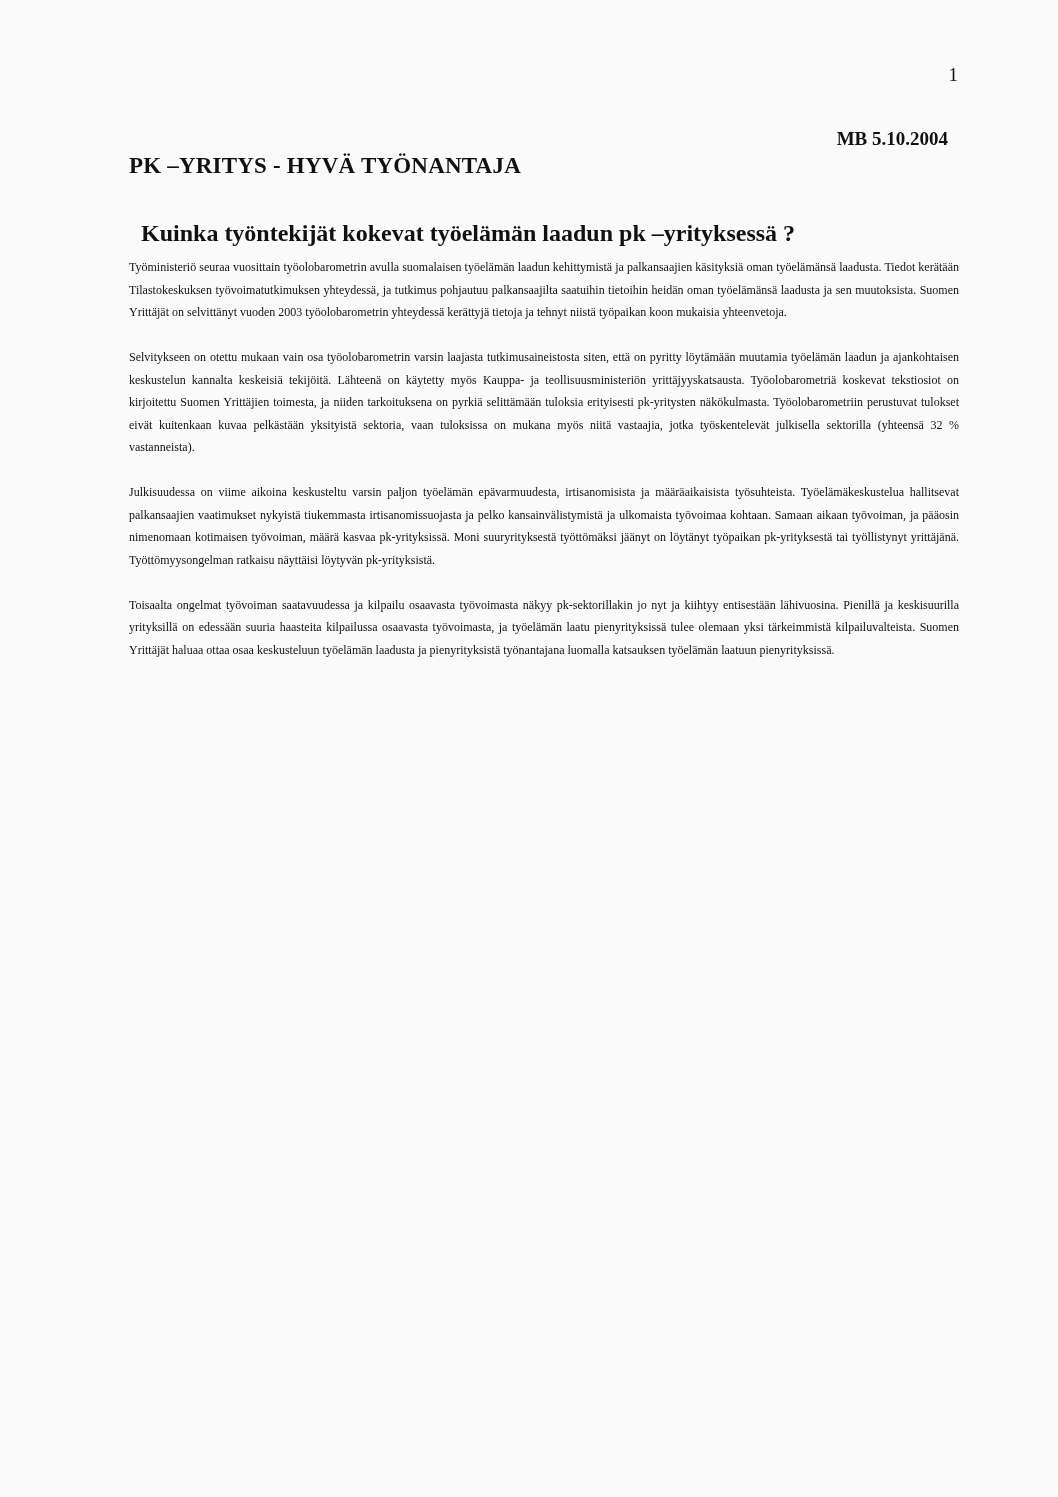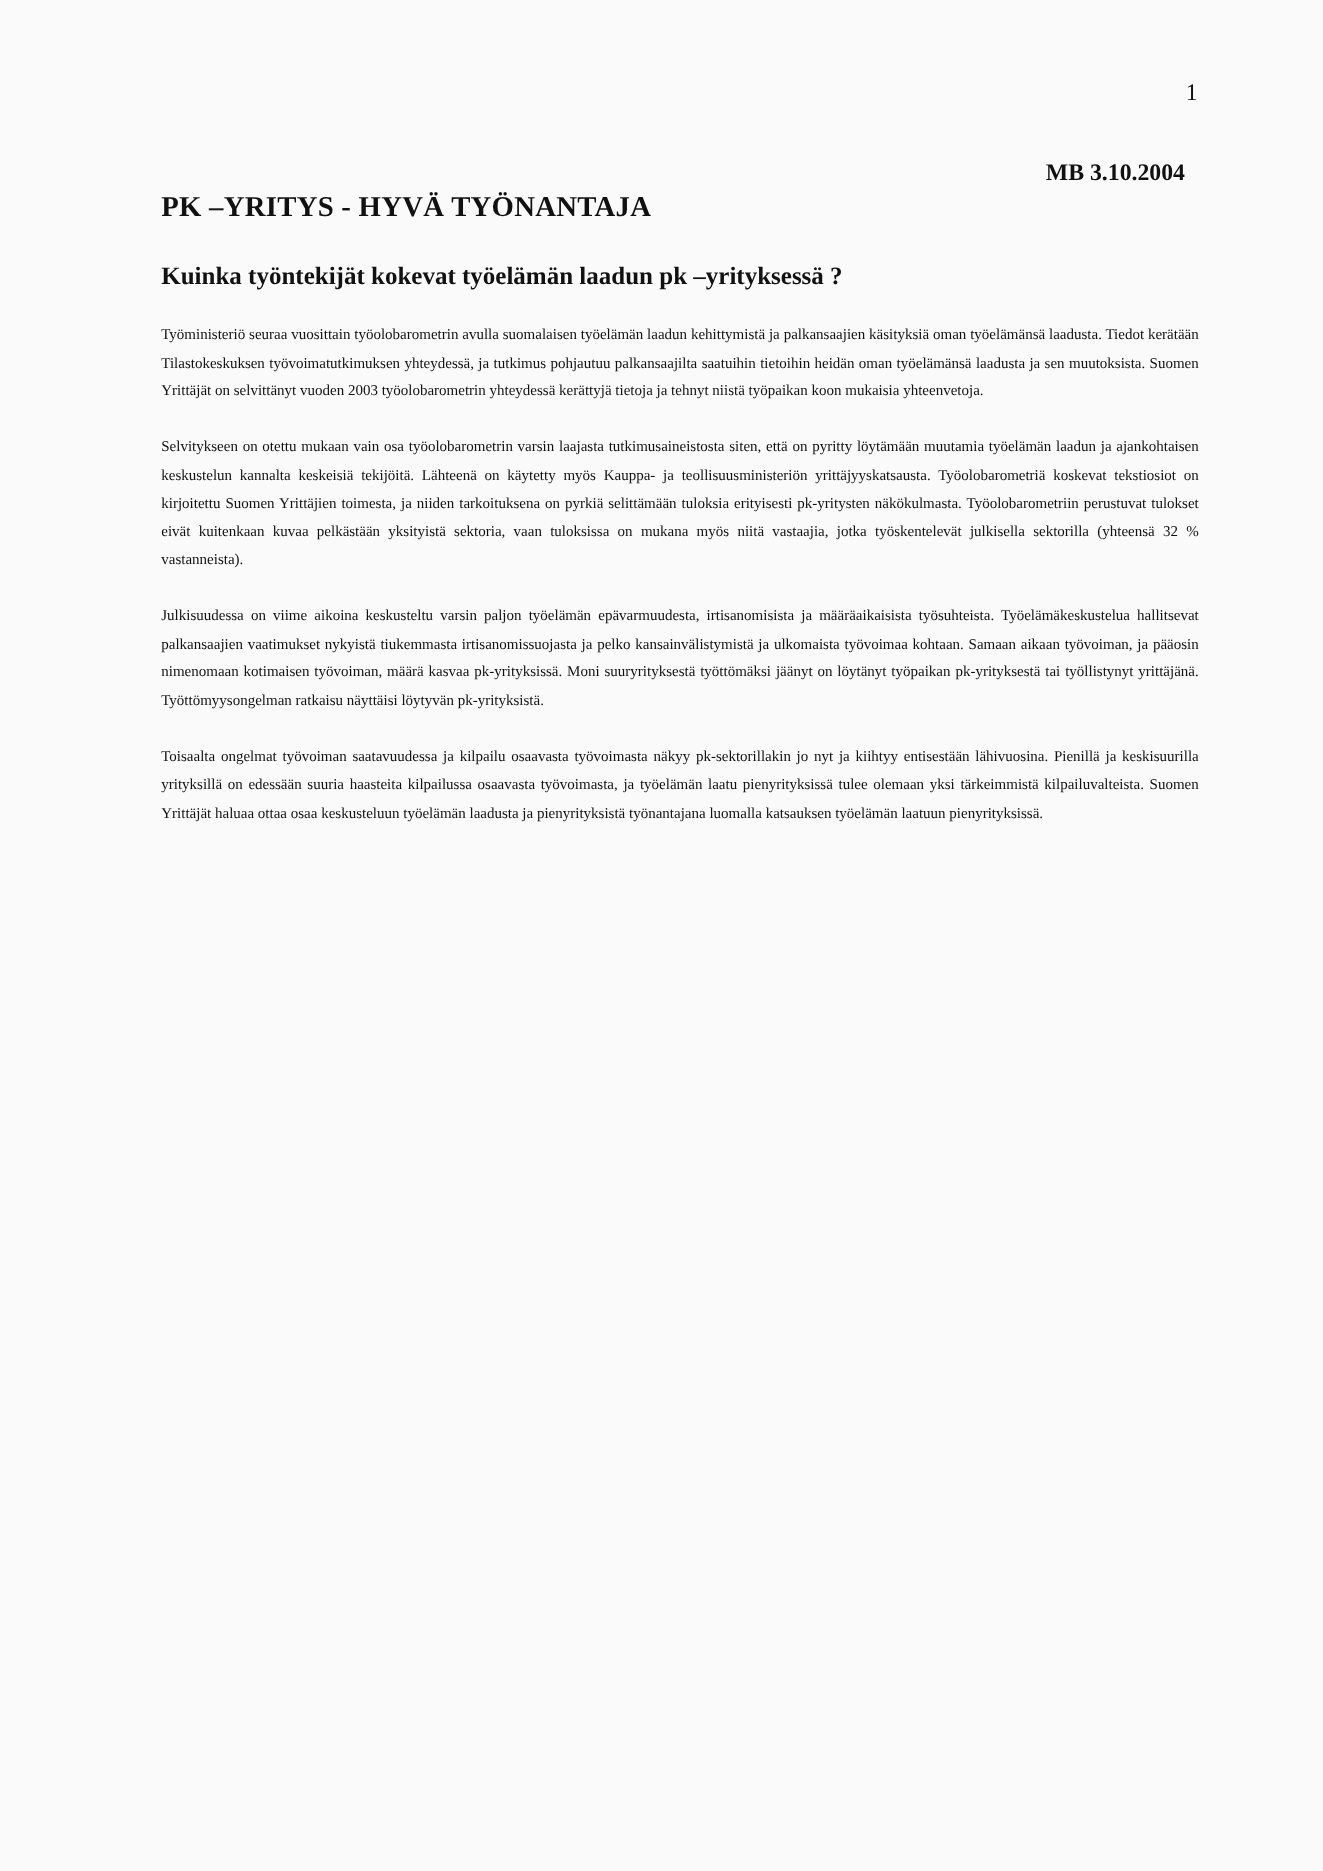--- a/index.html
+++ b/index.html
@@ -37,22 +37,22 @@
     margin: 0;
     font-size: 23px;
     font-weight: bold;
     line-height: 28px;
     letter-spacing: 0.2px;
   }
   .doc-subtitle {
     position: absolute;
     top: 210px;
     left: 129px;
-    margin: 0;
-    font-size: 20px;
+    margin: 12px;
+    font-size: 24px;
     font-weight: bold;
     line-height: 22px;
   }
   .body {
     position: absolute;
     top: 256px;
     left: 129px;
     width: 830px;
   }
   .body p {
@@ -60,21 +60,21 @@
     font-size: 12px;
     line-height: 22.5px;
     text-align: justify;
     hyphens: manual;
   }
 </style>
 </head>
 <body style="background: rgb(250, 250, 250);">
 
 <div class="page-number">1</div>
-<div class="doc-date">MB 3.10.2004</div>
+<div class="doc-date">MB 5.10.2004</div>
 
 <h1 class="doc-title">PK –YRITYS - HYVÄ TYÖNANTAJA</h1>
 <h2 class="doc-subtitle">Kuinka työntekijät kokevat työelämän laadun pk –yrityksessä ?</h2>
 
 <div class="body">
   <p>Työministeriö seuraa vuosittain työolobarometrin avulla suomalaisen työelämän laadun kehittymistä ja palkansaajien käsityksiä oman työelämänsä laadusta. Tiedot kerätään Tilastokeskuksen työvoimatutkimuksen yhteydessä, ja tutkimus pohjautuu palkansaajilta saatuihin tietoihin heidän oman työelämänsä laadusta ja sen muutoksista. Suomen Yrittäjät on selvittänyt vuoden 2003 työolobarometrin yhteydessä kerättyjä tietoja ja tehnyt niistä työpaikan koon mukaisia yhteenvetoja.</p>
   <p>Selvitykseen on otettu mukaan vain osa työolobarometrin varsin laajasta tutkimusaineistosta siten, että on pyritty löytämään muutamia työelämän laadun ja ajankohtaisen keskustelun kannalta keskeisiä tekijöitä. Lähteenä on käytetty myös Kauppa- ja teollisuusministeriön yrittäjyyskatsausta. Työolobarometriä koskevat tekstiosiot on kirjoitettu Suomen Yrittäjien toimesta, ja niiden tarkoituksena on pyrkiä selittämään tuloksia erityisesti pk-yritysten näkökulmasta. Työolobarometriin perustuvat tulokset eivät kuitenkaan kuvaa pelkästään yksityistä sektoria, vaan tuloksissa on mukana myös niitä vastaajia, jotka työskentelevät julkisella sektorilla (yhteensä 32 % vastanneista).</p>
   <p>Julkisuudessa on viime aikoina keskusteltu varsin paljon työelämän epävarmuudesta, irtisanomisista ja määräaikaisista työsuhteista. Työelämäkeskustelua hallitsevat palkansaajien vaatimukset nykyistä tiukemmasta irtisanomissuojasta ja pelko kansainvälistymistä ja ulkomaista työvoimaa kohtaan. Samaan aikaan työvoiman, ja pääosin nimenomaan kotimaisen työvoiman, määrä kasvaa pk-yrityksissä. Moni suuryrityksestä työttömäksi jäänyt on löytänyt työpaikan pk-yrityksestä tai työllistynyt yrittäjänä. Työttömyysongelman ratkaisu näyttäisi löytyvän pk-yrityksistä.</p>
   <p>Toisaalta ongelmat työvoiman saatavuudessa ja kilpailu osaavasta työvoimasta näkyy pk-sektorillakin jo nyt ja kiihtyy entisestään lähivuosina. Pienillä ja keskisuurilla yrityksillä on edessään suuria haasteita kilpailussa osaavasta työvoimasta, ja työelämän laatu pienyrityksissä tulee olemaan yksi tärkeimmistä kilpailuvalteista. Suomen Yrittäjät haluaa ottaa osaa keskusteluun työelämän laadusta ja pienyrityksistä työnantajana luomalla katsauksen työelämän laatuun pienyrityksissä.</p>
 </div>

